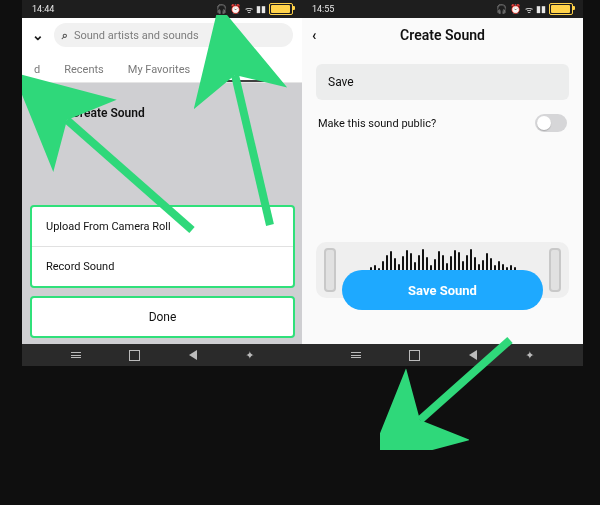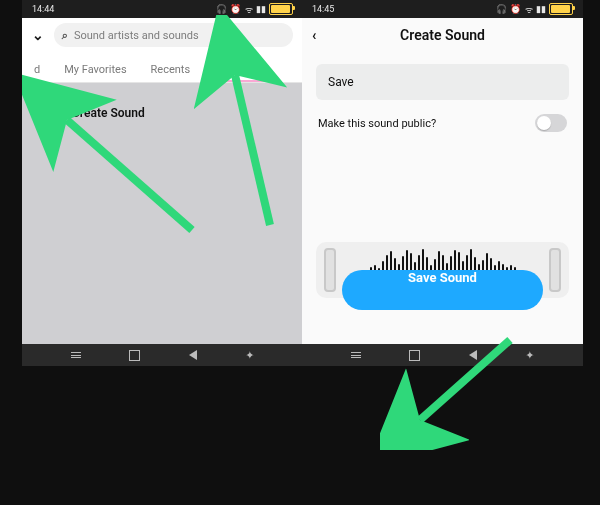--- a/index.html
+++ b/index.html
@@ -15,21 +15,21 @@
   .battery::after{content:"";position:absolute;right:-3px;top:2px;width:2px;height:4px;background:#ffd24a;border-radius:0 1px 1px 0}
   .battery .fill{position:absolute;left:1px;top:1px;bottom:1px;width:85%;background:#ffd24a;border-radius:1px}
 
   
   .l-head{height:34px;background:#fff;display:flex;align-items:center;padding:0 10px;gap:10px}
   .chev-down{font-size:14px;font-weight:700}
   .search-pill{flex:1;height:24px;background:#f1f1f1;border-radius:14px;display:flex;align-items:center;gap:6px;padding:0 8px;color:#7d7d7d;font-size:11px}
   .search-pill .mag{font-weight:700;color:#555}
   .tabs{height:30px;background:#fff;display:flex;align-items:flex-end;font-size:11px;color:#7a7a7a;border-bottom:1px solid #e5e5e5}
   .tab{padding:8px 12px 6px}
-  .tab.active{color:#111;font-weight:700;border-bottom:2px solid #f9a8d4}
+  .tab.active{color:#111;font-weight:700;border-bottom:2px solid #404040}
   .create-row{margin:16px 12px 0;display:flex;align-items:center;gap:10px}
   .plus-tile{width:28px;height:28px;border-radius:6px;background:#e5e5e7;display:flex;align-items:center;justify-content:center;font-size:18px;color:#111;font-weight:400}
   .create-lbl{font-size:12px;font-weight:600;color:#111}
 
   
   .sheet-wrap{position:absolute;left:8px;right:8px;bottom:28px}
   .sheet{border:2px solid #30e07a;border-radius:4px;background:#fff;overflow:hidden}
   .sheet .opt{padding:13px 14px;font-size:11px;color:#111;border-bottom:1px solid #e1e1e1}
   .sheet .opt:last-child{border-bottom:none}
   .done-card{margin-top:8px;border:2px solid #30e07a;border-radius:4px;background:#fff;text-align:center;padding:12px 0;font-size:12px;color:#111}
@@ -48,21 +48,21 @@
   .name-field{margin:12px 14px 0;height:36px;border-radius:6px;background:#eceded;display:flex;align-items:center;padding:0 12px;font-size:12px;color:#111}
   .public-row{margin:14px 16px 0;display:flex;align-items:center;justify-content:space-between;font-size:11px;color:#111}
   .toggle{width:32px;height:18px;border-radius:10px;background:#d6d6d8;position:relative}
   .toggle::after{content:"";position:absolute;left:2px;top:2px;width:14px;height:14px;border-radius:50%;background:#fff;box-shadow:0 1px 1px rgba(0,0,0,.2)}
 
   .wave{position:absolute;left:14px;right:14px;top:242px;height:56px;border-radius:10px;background:#efefef;display:flex;align-items:center;padding:0 8px}
   .wave .handle{width:8px;height:40px;border-radius:4px;background:#e1e1e1;border:2px solid #c8c8c8}
   .wave .track{flex:1;display:flex;align-items:center;justify-content:center;gap:2px;padding:0 6px}
   .wave .bar{width:2px;background:#111;border-radius:1px}
 
-  .save-btn{position:absolute;left:40px;right:40px;bottom:56px;height:40px;border-radius:22px;background:#1ea9ff;color:#fff;display:flex;justify-content:center;font-size:13px;font-weight:700}
+  .save-btn{position:absolute;left:40px;right:40px;bottom:56px;height:40px;border-radius:22px;background:#1ea9ff;color:#fff;display:flex;align-items:center;justify-content:center;font-size:13px;font-weight:700}
 
   
   .arrow{position:absolute;pointer-events:none}
   .arrow svg{display:block}
 
 </style>
 </head>
 <body>
 
 <div class="stage">
@@ -84,46 +84,53 @@
     <div class="l-head">
       <span class="chev-down">⌄</span>
       <div class="search-pill">
         <span class="mag">⌕</span>
         <span>Sound artists and sounds</span>
       </div>
     </div>
 
     <div class="tabs">
       <div class="tab">d</div>
+      <div class="tab">Recents</div>
       <div class="tab">My Favorites</div>
-      <div class="tab">Recents</div>
       <div class="tab active">My Sounds</div>
     </div>
 
     <div class="create-row">
       <div class="plus-tile">+</div>
       <span class="create-lbl">Create Sound</span>
     </div>
 
+    <div class="sheet-wrap">
+      <div class="sheet">
+        <div class="opt">Upload From Camera Roll</div>
+        <div class="opt">Record Sound</div>
+      </div>
+      <div class="done-card">Done</div>
+    </div>
 
     <div class="navbar">
       <span class="ham">
           <span></span>
           <span></span>
           <span></span>
         </span>
       <span class="sq"></span>
       <span class="tri"></span>
       <span class="acc">✦</span>
     </div>
   </div>
 
   <div class="phone right">
     <div class="status">
-      <span>14:45</span>
+      <span>14:55</span>
       <span class="r">
         <span>🎧</span>
         <span>⏰</span>
         <span>ᯤ</span>
         <span>▮▮</span>
         <span class="battery">
             <span class="fill"></span>
           </span>
       </span>
     </div>

